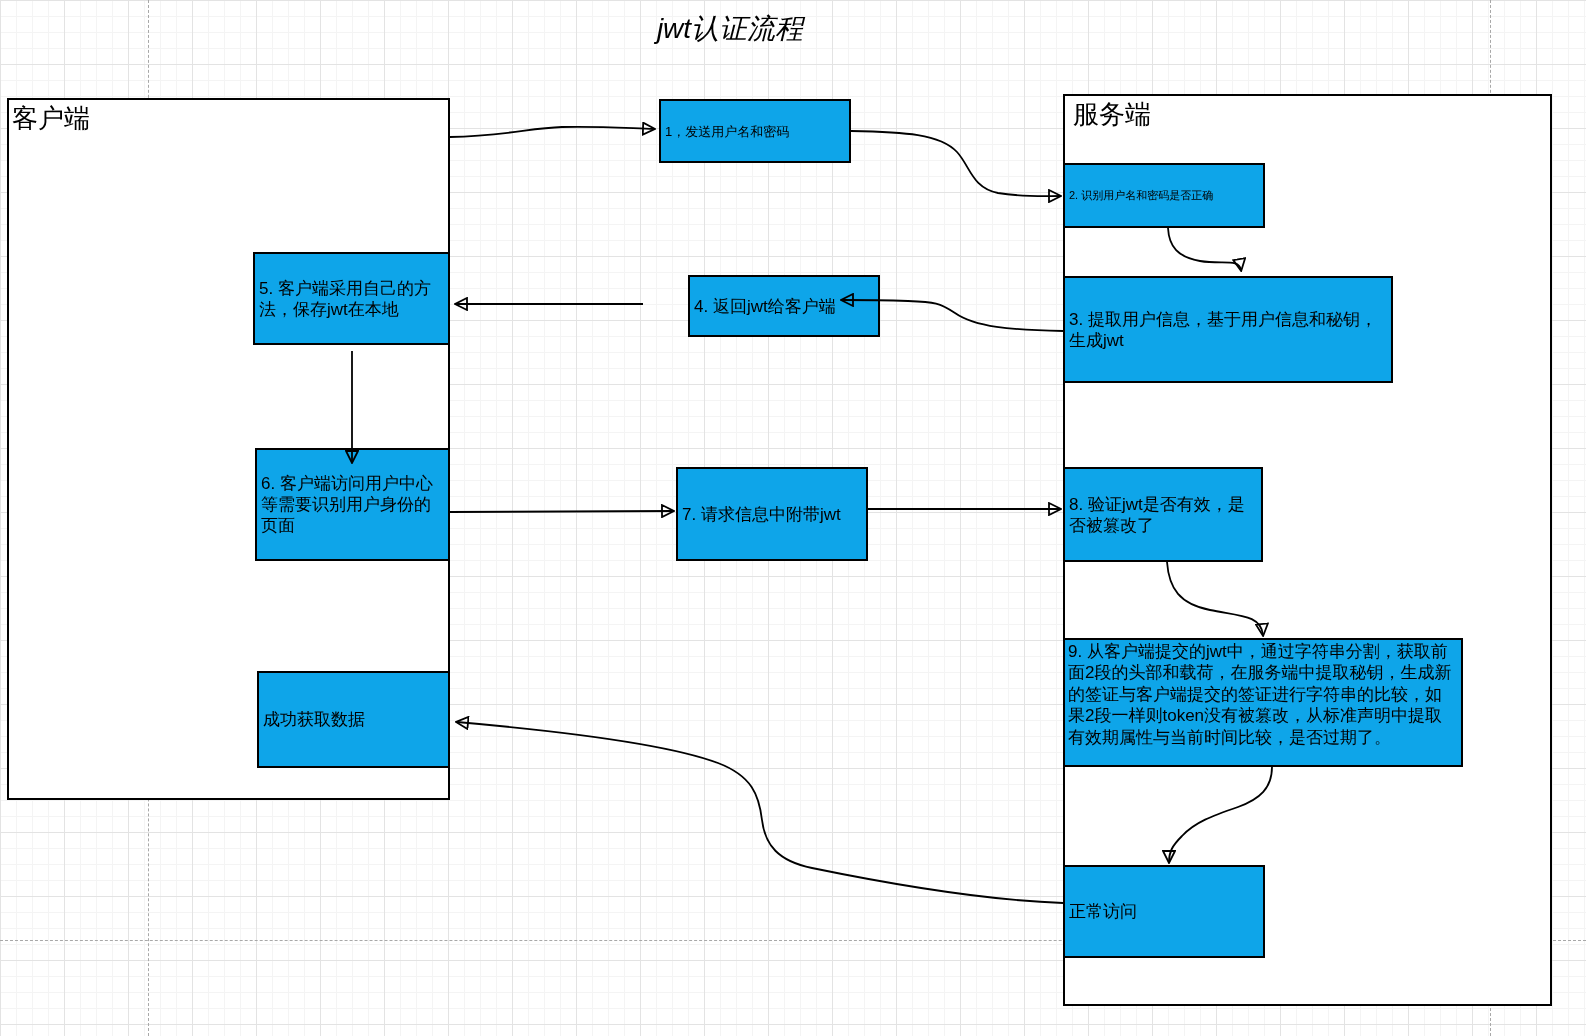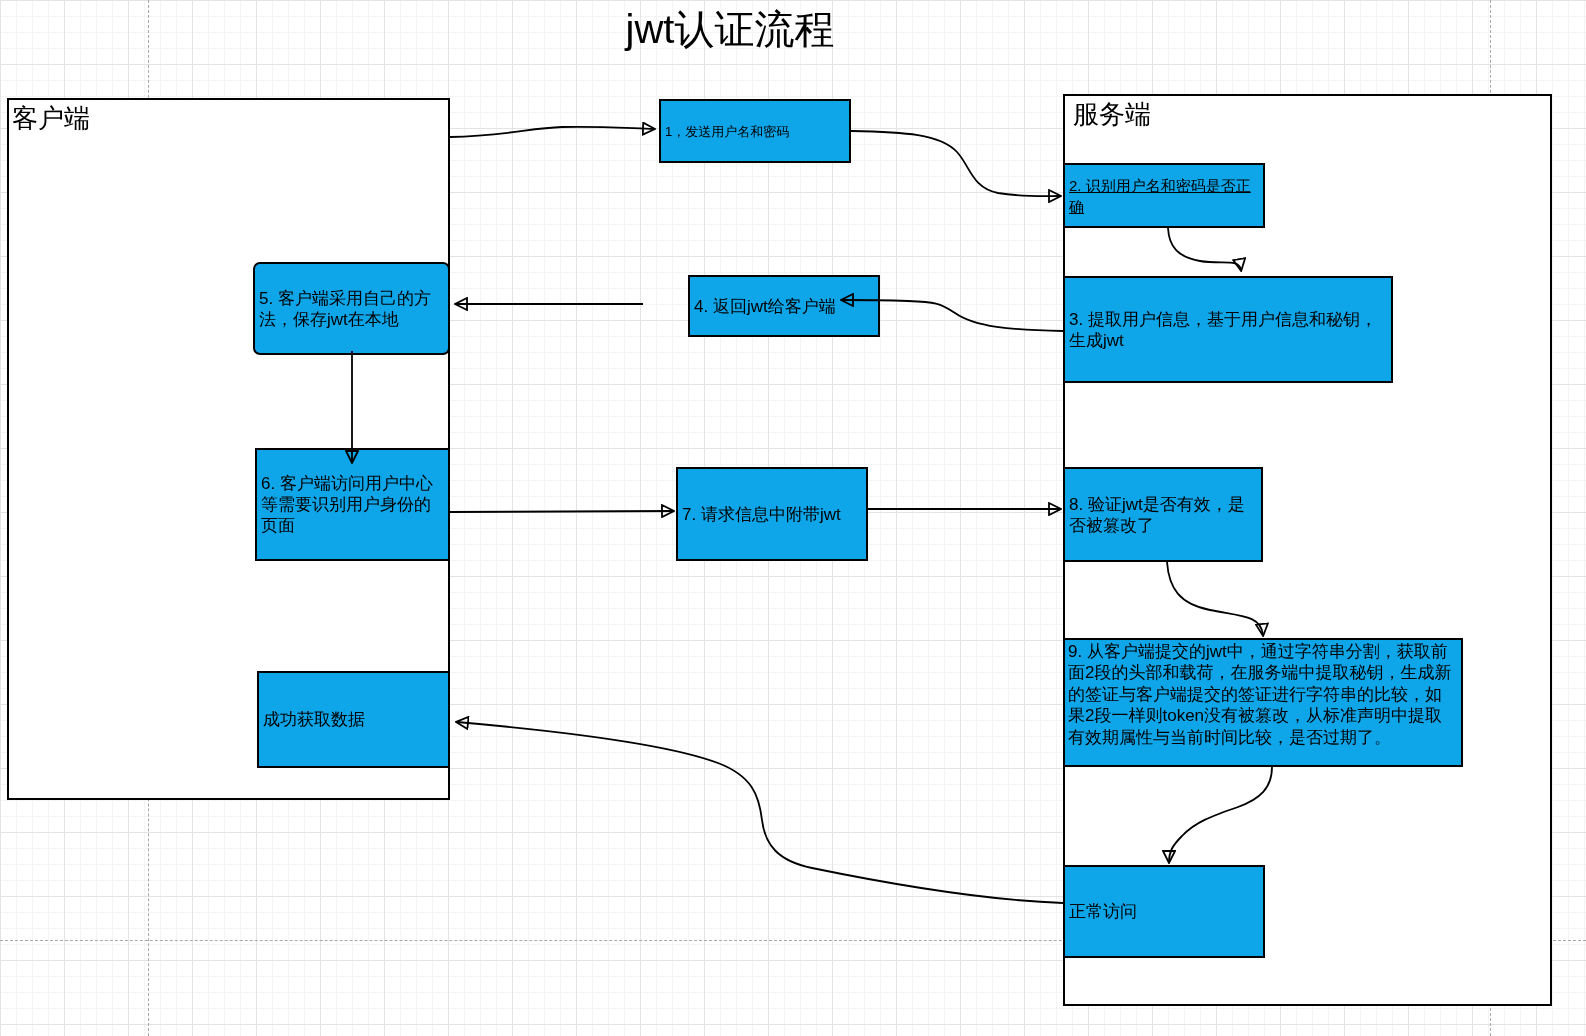--- a/index.html
+++ b/index.html
@@ -12,36 +12,36 @@
       linear-gradient(#e3e3e3 1px, transparent 1px),
       linear-gradient(90deg,#e3e3e3 1px, transparent 1px),
       linear-gradient(#f4f4f4 1px, transparent 1px),
       linear-gradient(90deg,#f4f4f4 1px, transparent 1px);
     background-size:64px 64px,64px 64px,16px 16px,16px 16px;
   }
   .page-break-v{position:absolute;top:0;bottom:0;width:0;border-left:1px dashed #a8a8a8;z-index:1;}
   .page-break-h{position:absolute;left:0;right:0;height:0;border-top:1px dashed #a8a8a8;z-index:1;}
   .title{
     position:absolute;left:565px;top:12px;width:330px;text-align:center;
-    font-size:40px;line-height:34px;z-index:2;
+    font-size:28px;line-height:34px;z-index:2;font-style:italic;
   }
   .container{
     position:absolute;background:#fff;border:2px solid #000;box-sizing:border-box;z-index:3;
   }
   .container .lane-label{
     position:absolute;top:4px;left:8px;font-size:26px;line-height:32px;font-family:Liberation Mono, monospace;
   }
   .node{
     position:absolute;background:#0ea5e9;border:2px solid #000;box-sizing:border-box;z-index:4;
     display:flex;align-items:center;
     font-size:17px;line-height:21px;padding:0 4px;
   }
   .node.top-align{align-items:flex-start;padding:1px 3px;line-height:21.4px;}
   .node.small-text{font-size:13px;}
-  .node.tiny-text{font-size:15px;text-decoration:underline;}
+  .node.tiny-text{font-size:11px;}
   svg.edges{position:absolute;left:0;top:0;z-index:5;pointer-events:none;}
   svg.edges path{fill:none;stroke:#000;stroke-width:1.8;}
 </style>
 </head>
 <body>
 
 <div class="page-break-v" style="left:148px;"></div>
 <div class="page-break-v" style="left:1490px;"></div>
 <div class="page-break-h" style="top:940px;"></div>
 
@@ -55,21 +55,21 @@
 </div>
 
 <div class="node small-text" style="left:659px;top:99px;width:192px;height:64px;">1，发送用户名和密码</div>
 
 <div class="node tiny-text" style="left:1063px;top:163px;width:202px;height:65px;">2. 识别用户名和密码是否正确</div>
 
 <div class="node" style="left:1063px;top:276px;width:330px;height:107px;">3. 提取用户信息，基于用户信息和秘钥，生成jwt</div>
 
 <div class="node" style="left:643px;top:275px;width:192px;height:62px;margin-left:45px;">4. 返回jwt给客户端</div>
 
-<div class="node" style="left:253px;top:262px;width:197px;height:93px;border-radius:7px;">5. 客户端采用自己的方法，保存jwt在本地</div>
+<div class="node" style="left:253px;top:252px;width:197px;height:93px;">5. 客户端采用自己的方法，保存jwt在本地</div>
 
 <div class="node" style="left:255px;top:448px;width:195px;height:113px;">6. 客户端访问用户中心等需要识别用户身份的页面</div>
 
 <div class="node" style="left:676px;top:467px;width:192px;height:94px;">7. 请求信息中附带jwt</div>
 
 <div class="node" style="left:1063px;top:467px;width:200px;height:95px;">8. 验证jwt是否有效，是否被篡改了</div>
 
 <div class="node top-align" style="left:1063px;top:638px;width:400px;height:129px;">9. 从客户端提交的jwt中，通过字符串分割，获取前面2段的头部和载荷，在服务端中提取秘钥，生成新的签证与客户端提交的签证进行字符串的比较，如果2段一样则token没有被篡改，从标准声明中提取有效期属性与当前时间比较，是否过期了。</div>
 
 <div class="node" style="left:257px;top:671px;width:193px;height:97px;text-align:center;">成功获取数据</div>

